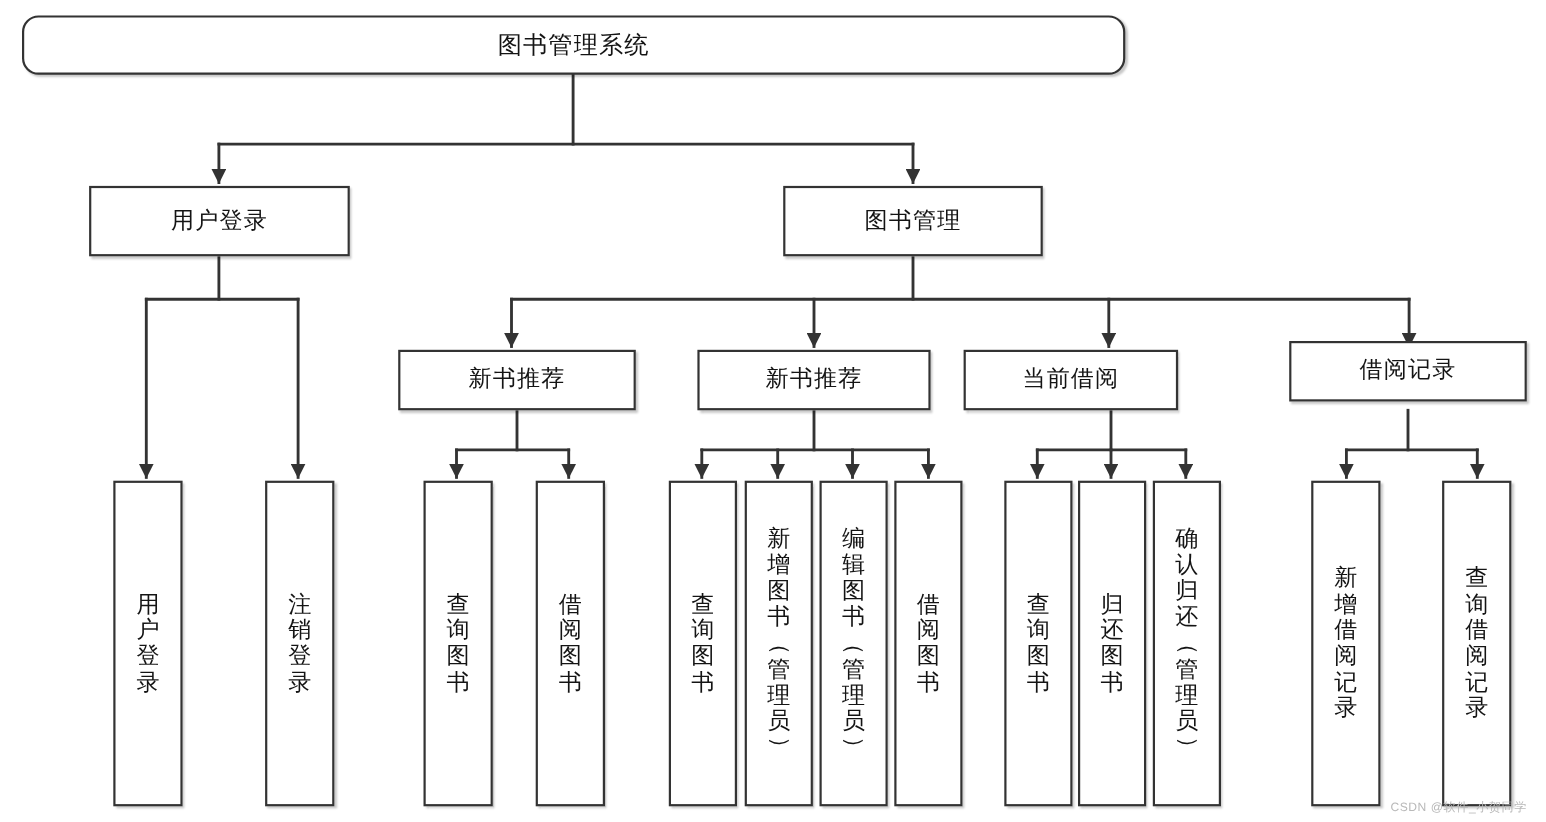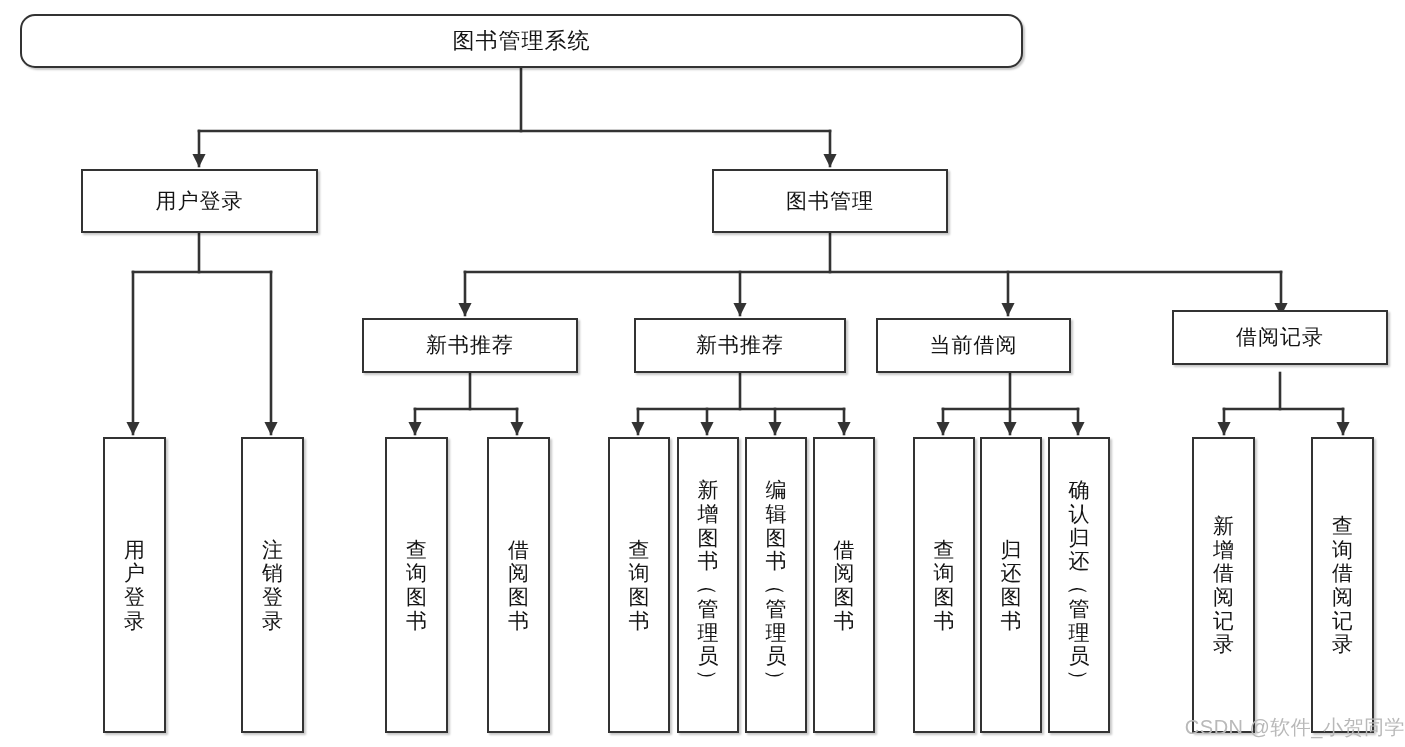--- a/index.html
+++ b/index.html
@@ -73,23 +73,23 @@
   }
   .leaf .vlabel span{
     display:block;
     text-align:center;
   }
   .leaf .vlabel span.rot{
     transform:rotate(90deg);
   }
   .watermark{
     position:absolute;
-    right:0;
+    right:17px;
     bottom:6px;
-    font-size:20px;
+    font-size:11px;
     color:#b9b9b9;
     letter-spacing:0.5px;
     z-index:5;
     white-space:nowrap;
   }
 </style>
 </head>
 <body>
 
 <div id="canvas">

